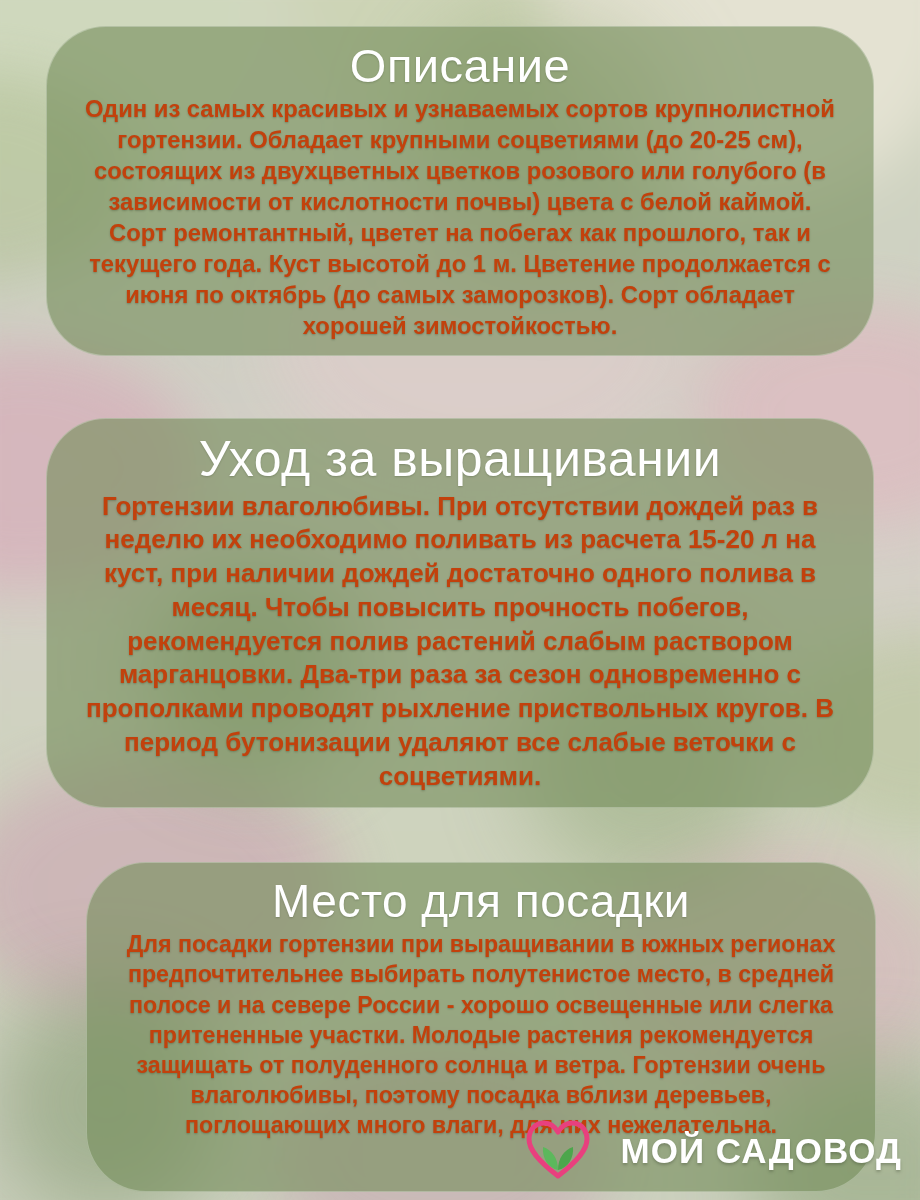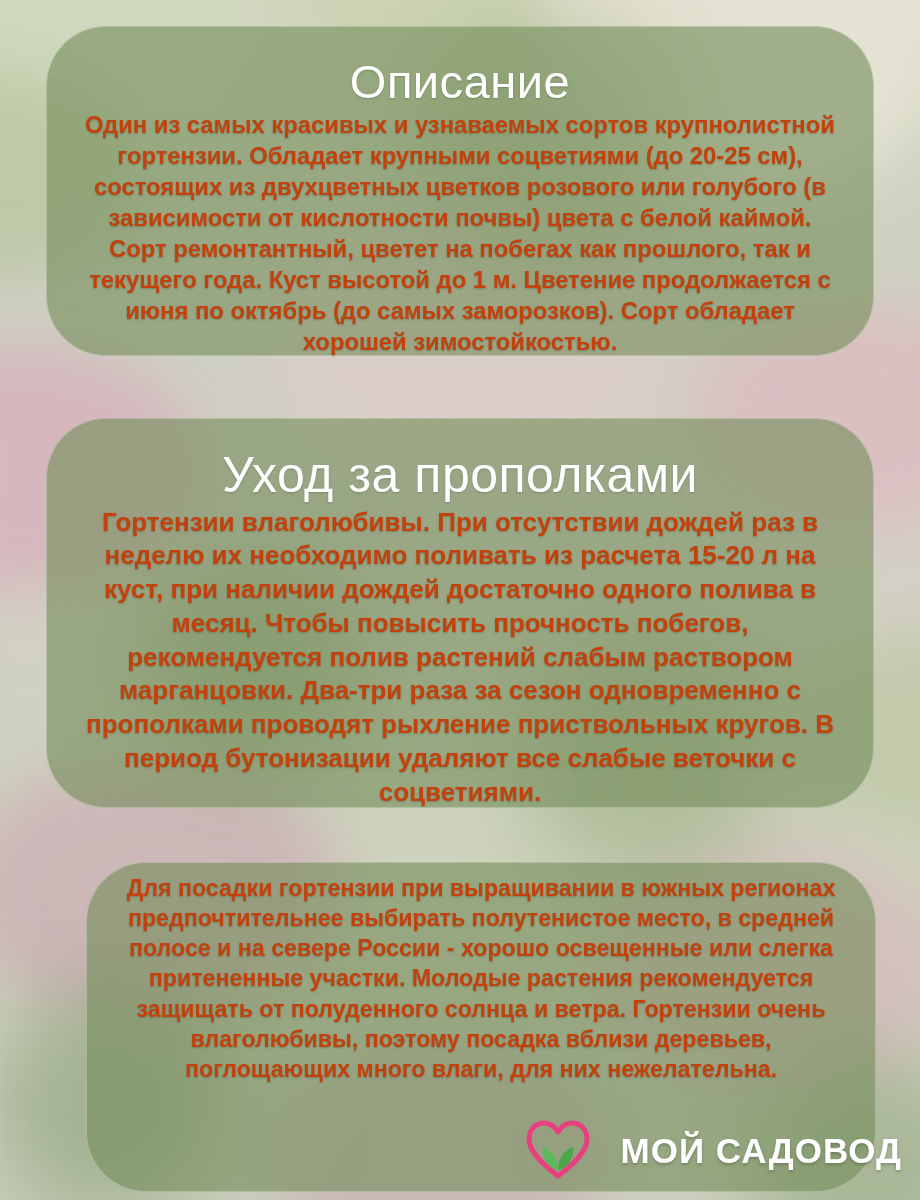--- a/index.html
+++ b/index.html
@@ -70,21 +70,21 @@
     padding: 10px 34px 18px;
     text-align: center;
     color: #ffffff;
     backdrop-filter: blur(2px);
   }
   .card-title {
     font-size: 47px;
     font-weight: 400;
     line-height: 1.05;
     letter-spacing: 0.5px;
-    margin: 20px 0 4px;
+    margin: 4px 0 4px;
     color: #ffffff;
     text-shadow: 0 1px 2px rgba(40,50,30,.25);
   }
   .card-body {
     font-size: 23.5px;
     font-weight: 700;
     line-height: 1.29;
     color: #c2410c;
     text-shadow: 0 1px 2px rgba(40,50,30,.3);
     margin: 0;
@@ -138,25 +138,26 @@
 </div>
 
 <div class="cards">
 
   <section class="card" id="card-description">
     <h2 class="card-title">Описание</h2>
     <p class="card-body">Один из самых красивых и узнаваемых сортов крупнолистной гортензии. Обладает крупными соцветиями (до 20-25 см), состоящих из двухцветных цветков розового или голубого (в зависимости от кислотности почвы) цвета с белой каймой. Сорт ремонтантный, цветет на побегах как прошлого, так и текущего года. Куст высотой до 1 м. Цветение продолжается с июня по октябрь (до самых заморозков). Сорт обладает хорошей зимостойкостью.</p>
   </section>
 
   <section class="card" id="card-care">
-    <h2 class="card-title">Уход за прополками</h2>
+    <h2 class="card-title">Уход за выращивании</h2>
     <p class="card-body">Гортензии влаголюбивы. При отсутствии дождей раз в неделю их необходимо поливать из расчета 15-20 л на куст, при наличии дождей достаточно одного полива в месяц. Чтобы повысить прочность побегов, рекомендуется полив растений слабым раствором марганцовки. Два-три раза за сезон одновременно с прополками проводят рыхление приствольных кругов. В период бутонизации удаляют все слабые веточки с соцветиями.</p>
   </section>
 
   <section class="card" id="card-place">
+    <h2 class="card-title">Место для посадки</h2>
     <p class="card-body">Для посадки гортензии при выращивании в южных регионах предпочтительнее выбирать полутенистое место, в средней полосе и на севере России - хорошо освещенные или слегка притененные участки. Молодые растения рекомендуется защищать от полуденного солнца и ветра. Гортензии очень влаголюбивы, поэтому посадка вблизи деревьев, поглощающих много влаги, для них нежелательна.</p>
   </section>
 
 </div>
 
 <div id="logo">
   <span class="mark">
     <svg width="66" height="62" viewBox="0 0 66 62" xmlns="http://www.w3.org/2000/svg">
       <path d="M33 56 C12 40 4 29 4 19 C4 9 11 3 19 3 C25 3 30 7 33 12 C36 7 41 3 47 3 C55 3 62 9 62 19 C62 29 54 40 33 56 Z" fill="none" stroke="#E8407E" stroke-width="5" stroke-linejoin="round"></path>
       <path d="M33 50 C33 38 27 30 18 27 C17 38 23 48 33 50 Z" fill="#5CB85C"></path>

